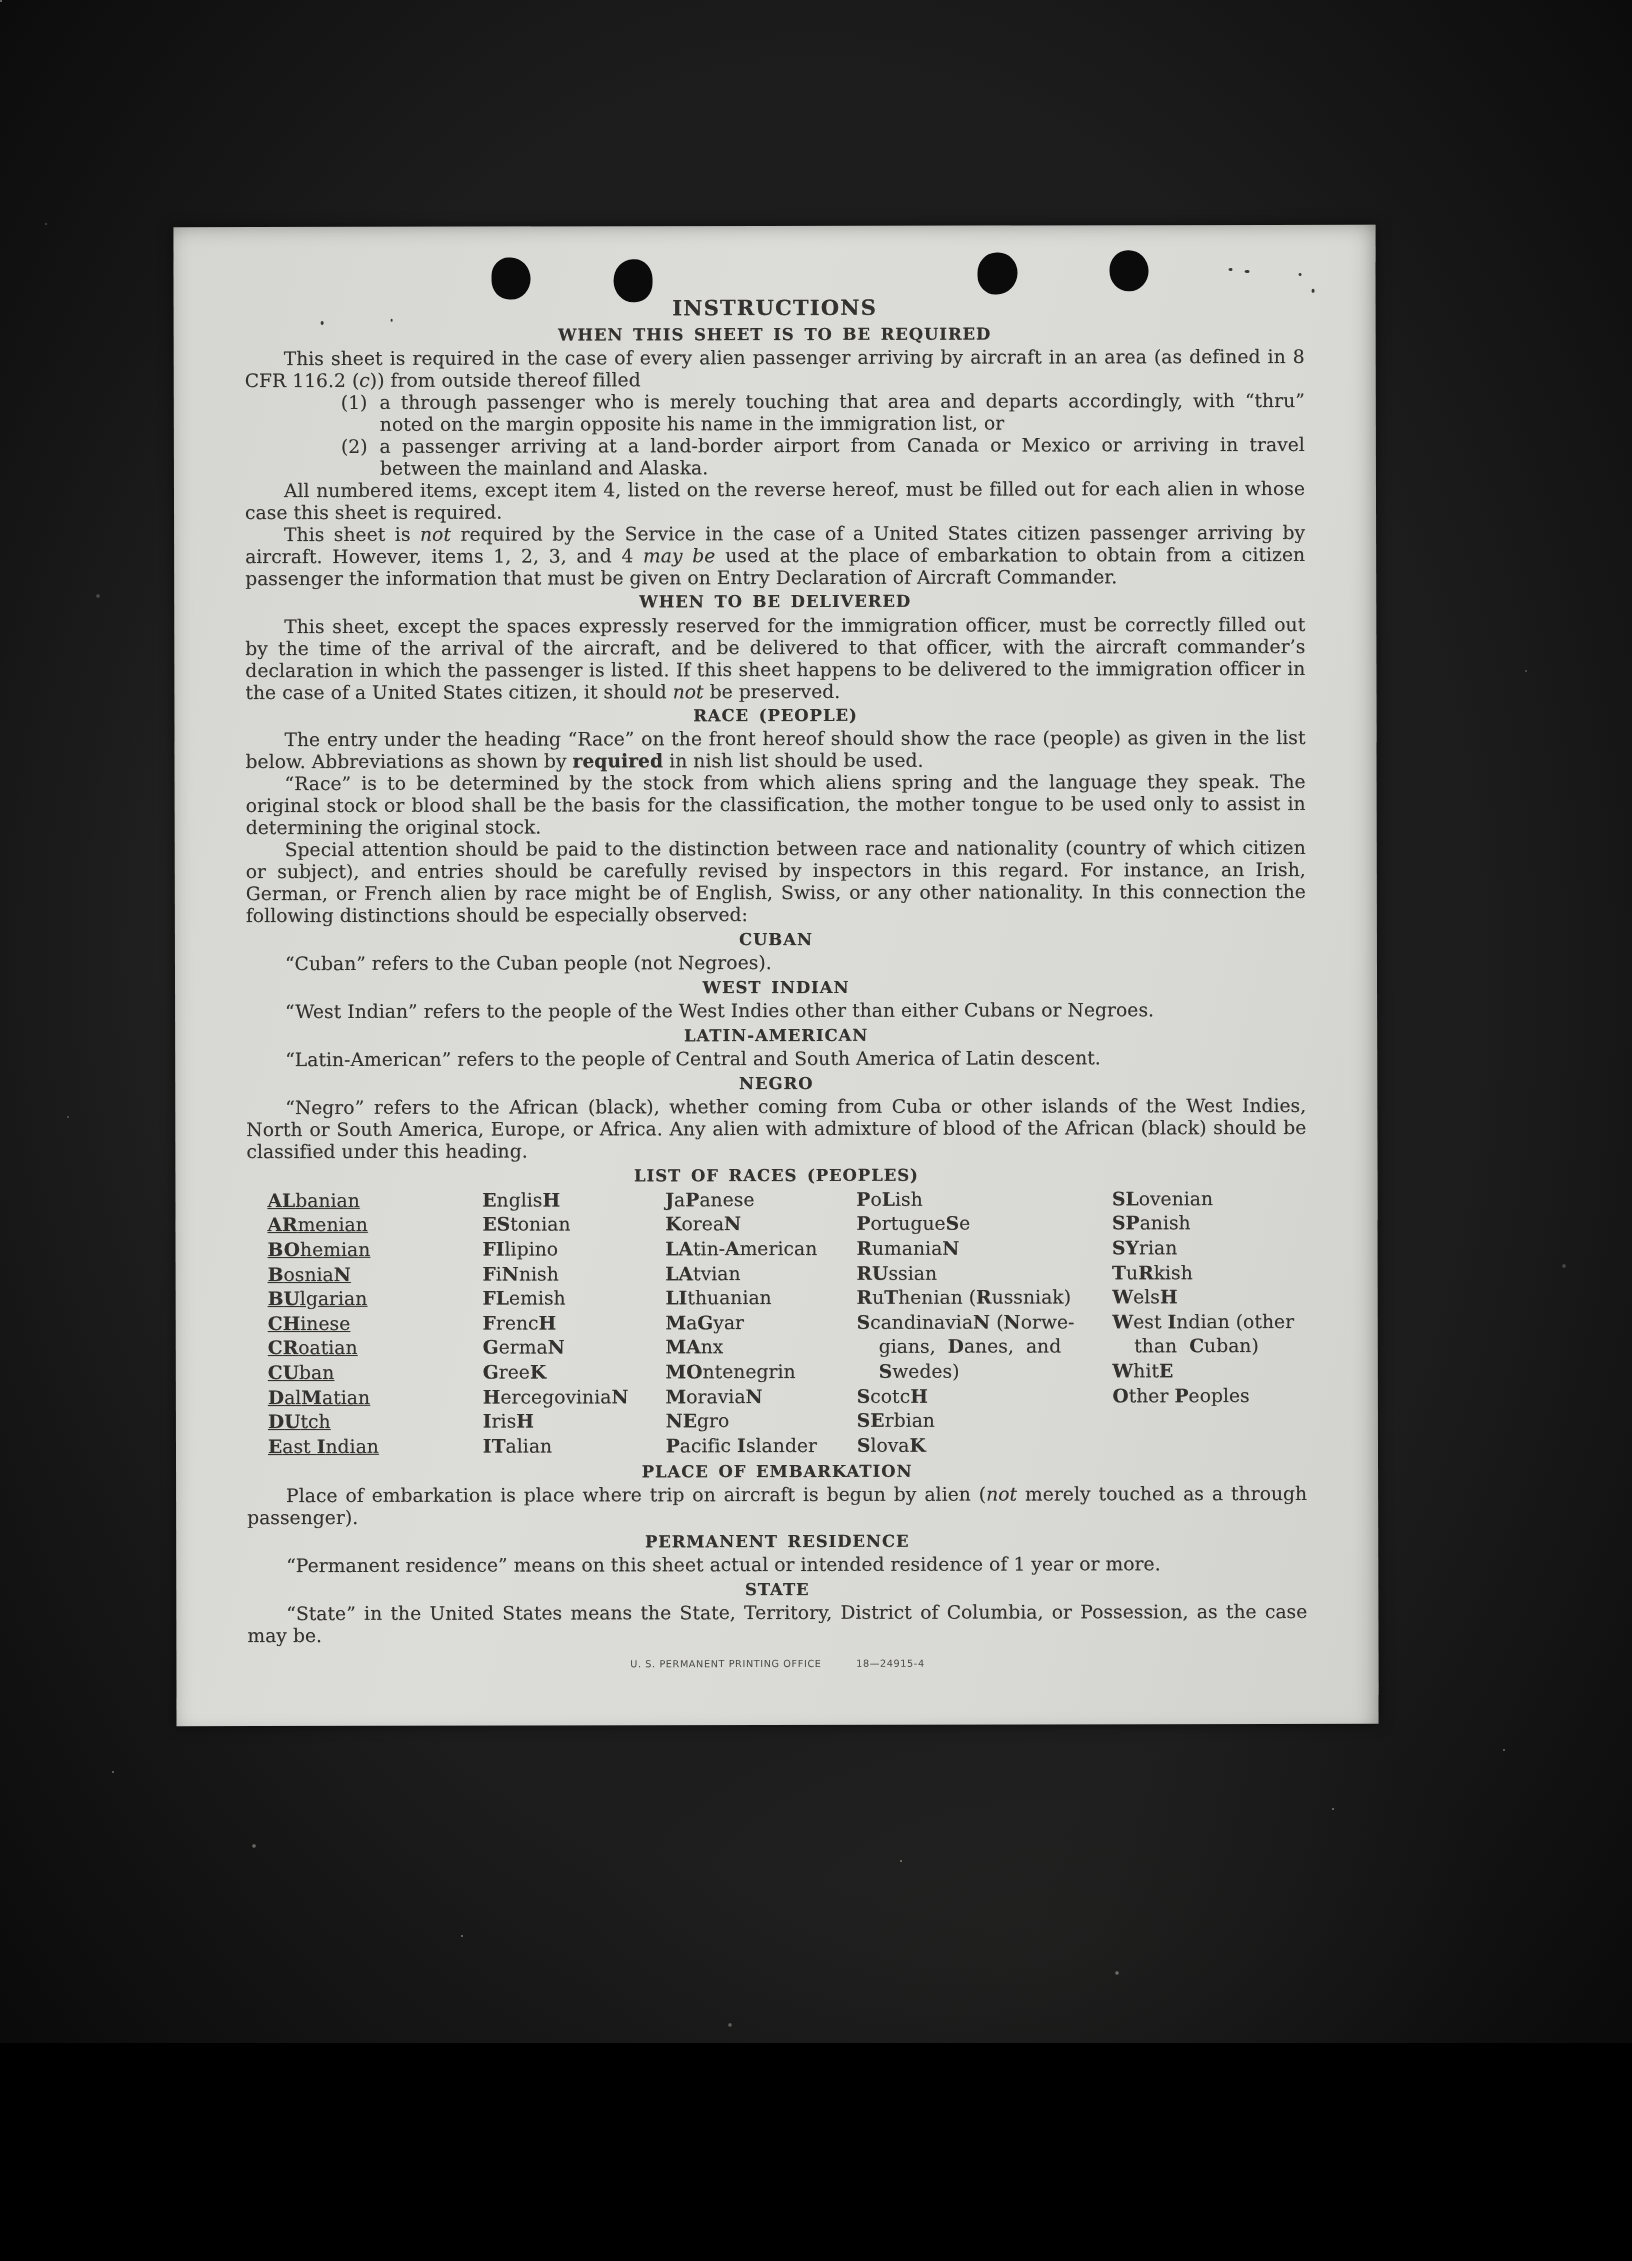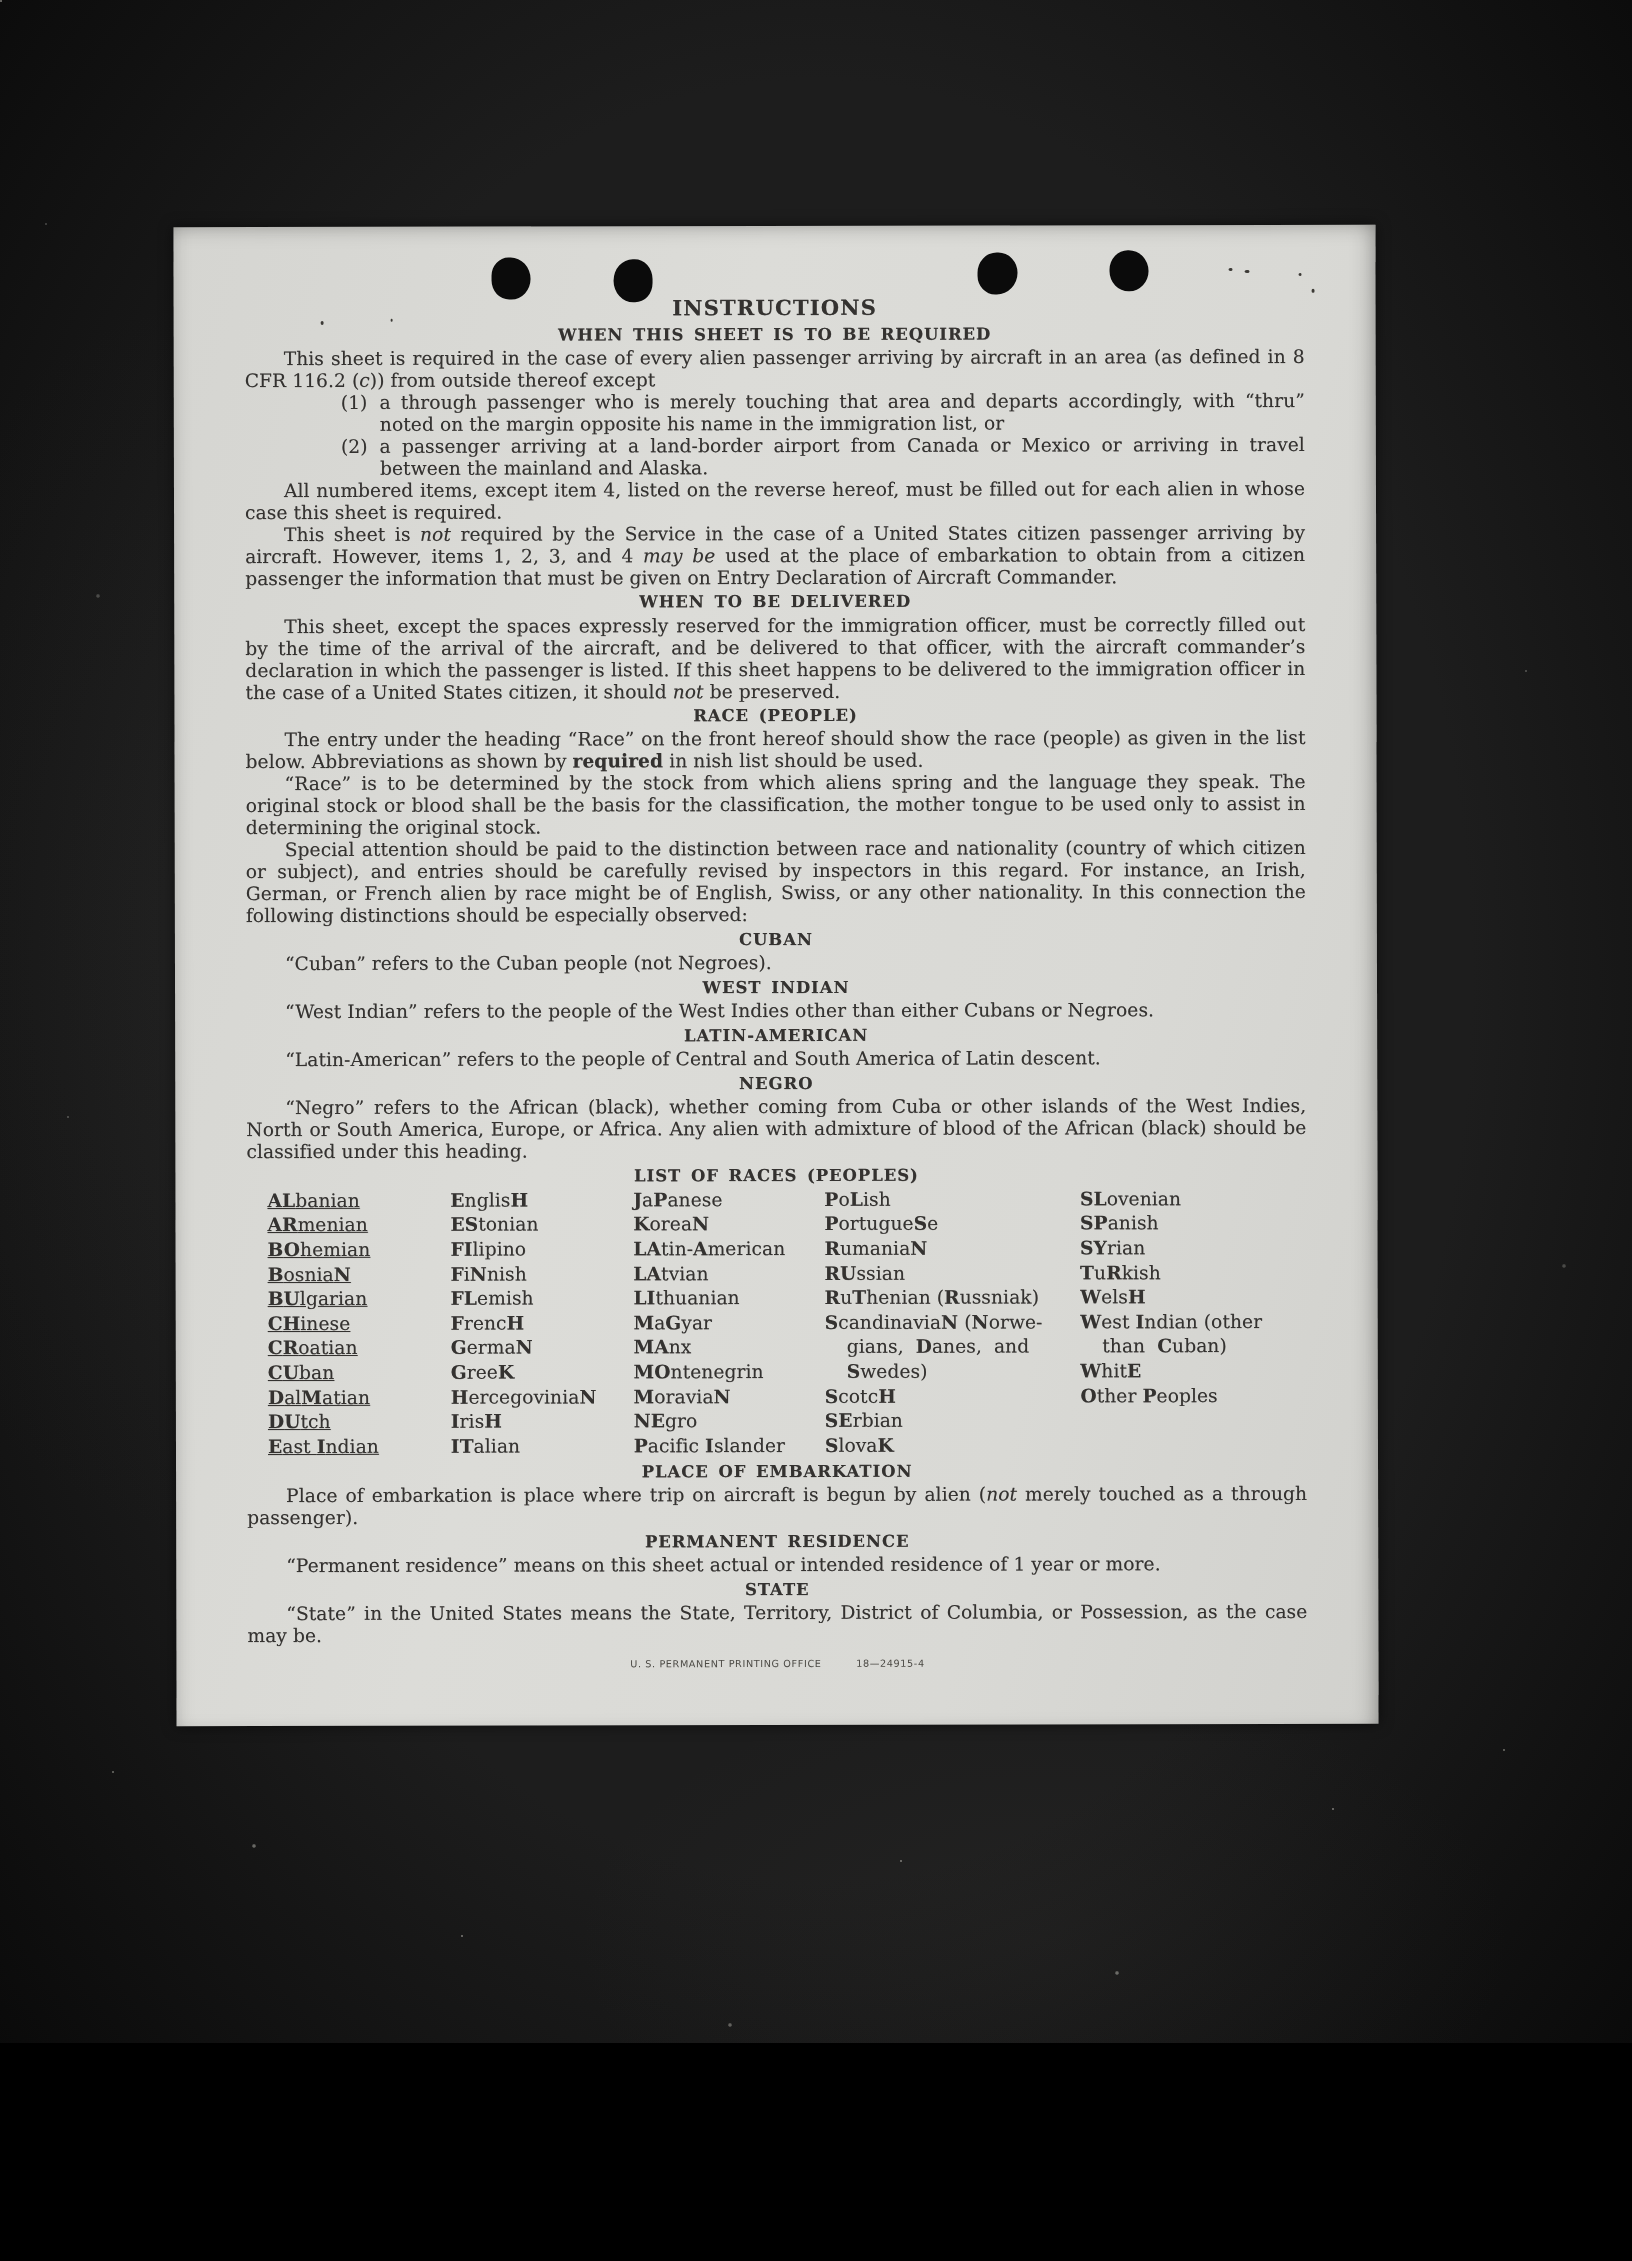--- a/index.html
+++ b/index.html
@@ -79,21 +79,21 @@
   .para{text-indent:39px;}
   .item{padding-left:135px;text-indent:-39px;}
   .marker{margin-right:12px;}
   .it{font-style:italic;}
   .bf{font-weight:bold;}
   .races{display:flex;margin-top:2.2px;padding-left:21px;
     font-size:18.6px;line-height:24.6px;letter-spacing:0.1px;
     text-shadow:0.2px 0.2px 0.3px rgba(52,50,48,.42);}
   .race-col{flex:0 0 auto;}
   .race-col:nth-child(1){width:17.6%;text-decoration:underline;}
-  .race-col:nth-child(2){width:17.6%;}
+  .race-col:nth-child(2){width:17.6%;margin-left:32px;}
   .race-col:nth-child(3){width:18.4%;}
   .race-col:nth-child(4){width:24.6%;}
   .race-col:nth-child(5){width:21.8%;}
   .race-line{white-space:nowrap;}
   .race-line.cont{padding-left:22px;word-spacing:6px;}
   .doc-footer{
     margin-top:12px;text-align:center;
     font-family:"DejaVu Sans","Liberation Sans",sans-serif;
     font-size:9.7px;letter-spacing:0.6px;color:#4c4a45;
   }
@@ -115,21 +115,21 @@
     <div class="speck sp2"></div>
     <div class="speck sp3"></div>
     <div class="speck sp4"></div>
     <div class="speck sp5"></div>
     <div class="speck sp6"></div>
 
     <h1 class="doc-title">INSTRUCTIONS</h1>
 
     <div id="doc-sections">
         <h2 class="sec-h">WHEN THIS SHEET IS TO BE REQUIRED</h2>
-        <p class="para"><span>This sheet is required in the case of every alien passenger arriving by aircraft in an area (as defined in 8 CFR 116.2 (</span><span class="it">c</span><span>)) from outside thereof except</span></p>
+        <p class="para"><span>This sheet is required in the case of every alien passenger arriving by aircraft in an area (as defined in 8 CFR 116.2 (</span><span class="it">c</span><span>)) from outside thereof filled</span></p>
         <p class="item"><span class="marker">(1)</span><span>a through passenger who is merely touching that area and departs accordingly, with “thru” noted on the margin opposite his name in the immigration list, or</span></p>
         <p class="item"><span class="marker">(2)</span><span>a passenger arriving at a land-border airport from Canada or Mexico or arriving in travel between the mainland and Alaska.</span></p>
         <p class="para"><span>All numbered items, except item 4, listed on the reverse hereof, must be filled out for each alien in whose case this sheet is required.</span></p>
         <p class="para"><span>This sheet is </span><span class="it">not</span><span> required by the Service in the case of a United States citizen passenger arriving by aircraft.  However, items 1, 2, 3, and 4 </span><span class="it">may be</span><span> used at the place of embarkation to obtain from a citizen passenger the information that must be given on Entry Declaration of Aircraft Commander.</span></p>
         <h2 class="sec-h">WHEN TO BE DELIVERED</h2>
         <p class="para"><span>This sheet, except the spaces expressly reserved for the immigration officer, must be correctly filled out by the time of the arrival of the aircraft, and be delivered to that officer, with the aircraft commander’s declaration in which the passenger is listed.  If this sheet happens to be delivered to the immigration officer in the case of a United States citizen, it should </span><span class="it">not</span><span> be preserved.</span></p>
         <h2 class="sec-h">RACE (PEOPLE)</h2>
         <p class="para"><span>The entry under the heading “Race” on the front hereof should show the race (people) as given in the list below.  Abbreviations as shown by </span><span class="bf">required</span><span> in nish list should be used.</span></p>
         <p class="para"><span>“Race” is to be determined by the stock from which aliens spring and the language they speak.  The original stock or blood shall be the basis for the classification, the mother tongue to be used only to assist in determining the original stock.</span></p>
         <p class="para"><span>Special attention should be paid to the distinction between race and nationality (country of which citizen or subject), and entries should be carefully revised by inspectors in this regard.  For instance, an Irish, German, or French alien by race might be of English, Swiss, or any other nationality.  In this connection the following distinctions should be especially observed:</span></p>

